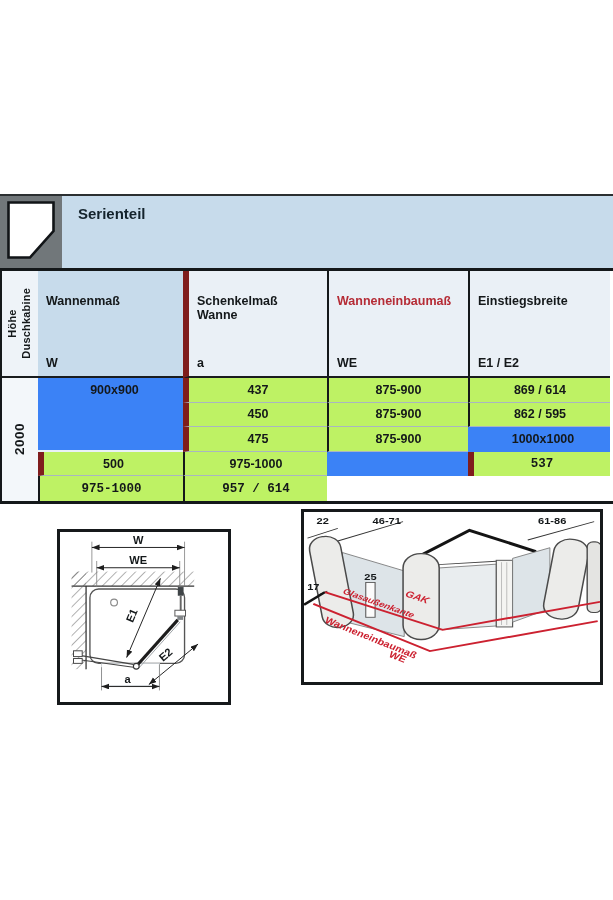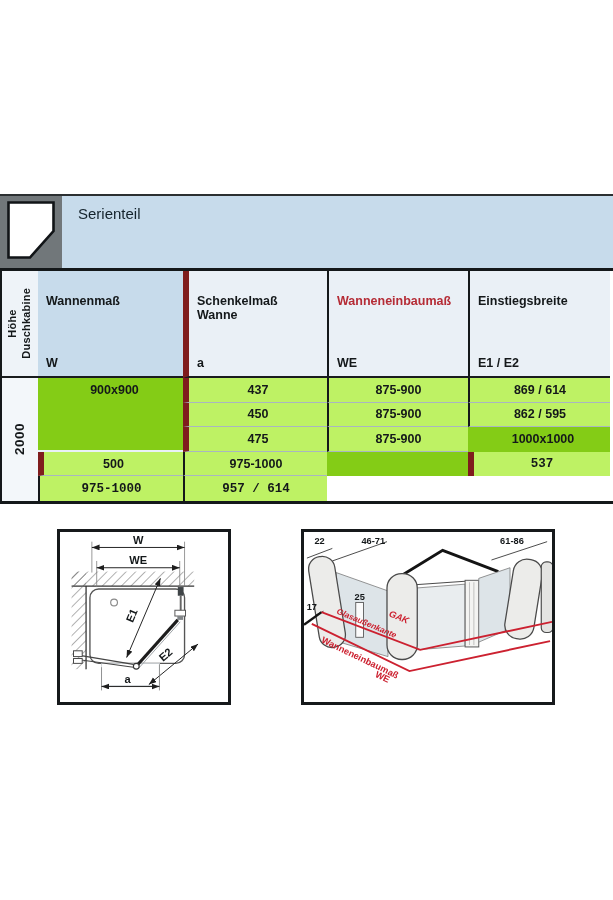--- a/index.html
+++ b/index.html
@@ -4,21 +4,21 @@
 <style>
   html,body { margin:0; padding:0; background:#ffffff; }
   .page { position:relative; width:613px; height:900px; background:#fff;
           font-family:"Liberation Sans", sans-serif; overflow:hidden; }
 
   
   .top-rule { position:absolute; left:0; top:194px; width:613px; height:2px; background:#2b2f31; }
   .band { position:absolute; left:0; top:196px; width:613px; height:72px; background:#c7dbeb; }
   .icon-box { position:absolute; left:0; top:0; width:62px; height:72px; background:#71777a;
               display:flex; align-items:center; justify-content:center; }
-  .band-title { position:absolute; left:78px; top:9px; font-size:15px; font-weight:400; color:#14232c; }
+  .band-title { position:absolute; left:78px; top:9px; font-size:15px; font-weight:700; color:#14232c; }
 
   
   .spec-table { position:absolute; left:0; top:268px; width:612px;
                 display:grid; grid-template-columns:36px 145px 144px 141px 142px;
                 grid-template-rows:107px repeat(5,24.6px);
                 border:2px solid #14181a; border-top-width:3px; border-bottom-width:3px;
                 background:#fff; }
   .hcell { display:flex; flex-direction:column; justify-content:space-between;
            padding:24px 8px 5px; border-bottom:2px solid #191c1e;
            font-weight:700; font-size:12.5px; color:#14181a; line-height:1.1; }
@@ -33,28 +33,28 @@
   .vwrap { position:absolute; inset:0; display:flex; align-items:center; justify-content:center; }
   .vtext { writing-mode:vertical-rl; transform:rotate(180deg); font-weight:700; font-size:11px;
            line-height:1.25; color:#14181a; text-align:center; letter-spacing:0.2px; }
   .vtext span { display:block; }
   .v2000 { font-size:13.5px; letter-spacing:0.5px; }
 
   .dcell { display:flex; align-items:center; justify-content:center;
            font-size:12.5px; font-weight:700; color:#14181a;
            border-bottom:1px solid #a9b6c1; background:#bef264; }
   .row-alt { background:#bef264; }
-  .wcell { background:#84cc16; border-bottom:none;padding-left:8px; }
+  .wcell { background:#3b82f6; border-bottom:none;padding-left:8px; }
   .wcell.sec-end { border-bottom:2px solid #e9f1f8; }
   .last-row { border-bottom:none;font-family:Liberation Mono, monospace; }
 
   
   .diag { position:absolute; border:3px solid #16191b; background:#fff; box-sizing:border-box; }
   .diag-left  { left:57px;  top:529px; width:174px; height:176px; }
-  .diag-right { left:301px; top:529px; width:254px; height:176px; }
+  .diag-right { left:301px; top:509px; width:302px; height:176px; }
   .diag svg { display:block; width:100%; height:100%; }
   svg text { font-family:"Liberation Sans", sans-serif; }
 </style>
 </head>
 <body>
 
 <div class="page">
 
   <div class="top-rule"></div>
 

